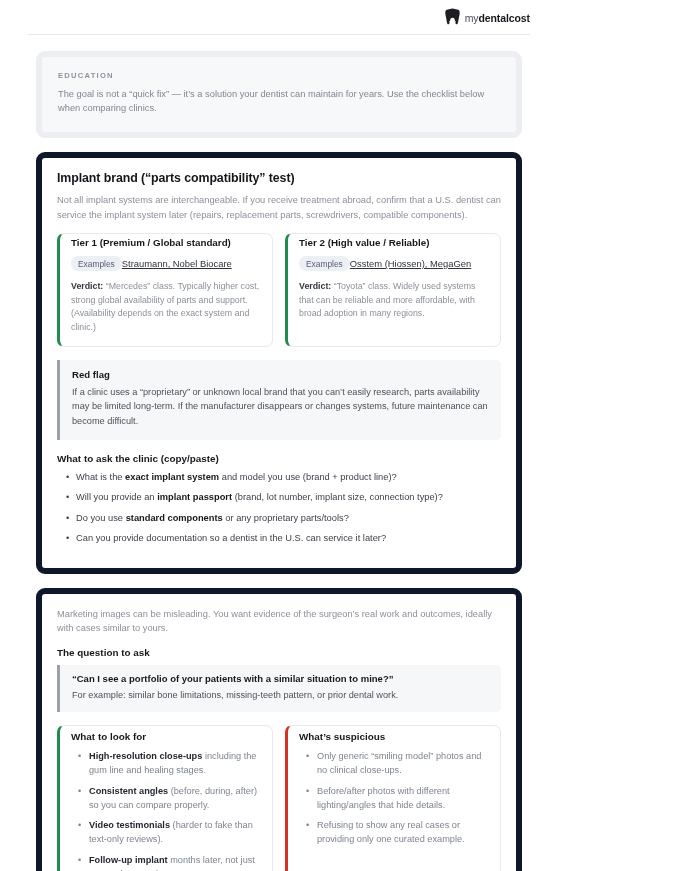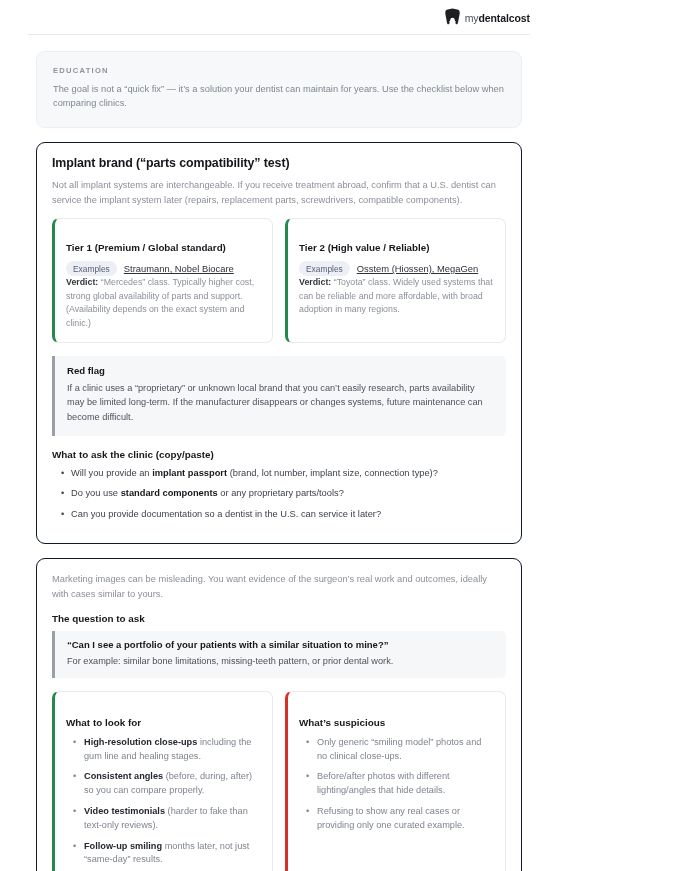--- a/index.html
+++ b/index.html
@@ -47,21 +47,21 @@
   .divider {
     height: 1px;
     background: #e6e8ea;
     margin: 4px 28px 0 28px;
   }
 
   
   .content { padding: 16px 36px 0 36px; }
 
   .panel {
-    border: 1px solid #0f172a;
+    border: 6px solid #0f172a;
     border-radius: 9px;
     background: #ffffff;
     margin-bottom: 14px;
   }
   .panel.edu {
     background: #f7f8fa;
     border-color: #eceef1;
     padding: 14px 16px 16px 16px;
   }
   .panel.sec { padding: 13px 15px 15px 15px; }
@@ -107,37 +107,37 @@
   
   .two-col {
     display: flex;
     gap: 12px;
   }
   .tcard {
     flex: 1 1 0;
     border: 1px solid #e8eaec;
     border-left-width: 3px;
     border-radius: 7px;
-    padding: 23px 11px 11px 11px;
+    padding: 3px 11px 11px 11px;
     background: #fff;
     min-width: 0;
   }
   .tcard.green { border-left-color: #23894e; }
   .tcard.red   { border-left-color: #d93025; }
 
   .tcard-title {
     font-size: 9.8px;
     font-weight: 700;
     color: #16181c;
     margin: 0 0 8px 0;
   }
   .ex-row {
     display: flex;
     align-items: center;
-    gap: 7px;
+    margin-bottom: 9px;
   }
   .badge {
     display: inline-block;
     background: #edeff6;
     color: #5a6070;
     font-size: 8.4px;
     padding: 2.5px 7px;
     border-radius: 9px;
     white-space: nowrap;
   }
@@ -302,20 +302,21 @@
         </div>
       </div>
 
       <div class="callout">
         <div class="callout-title">Red flag</div>
         <p class="callout-body">If a clinic uses a “proprietary” or unknown local brand that you can’t easily research, parts availability may be limited long-term. If the manufacturer disappears or changes systems, future maintenance can become difficult.</p>
       </div>
 
       <div class="ask-title">What to ask the clinic (copy/paste)</div>
       <ul class="ask">
+        <li><span>What is the </span><b>exact implant system</b><span> and model you use (brand + product line)?</span></li>
         <li><span>Will you provide an </span><b>implant passport</b><span> (brand, lot number, implant size, connection type)?</span></li>
         <li><span>Do you use </span><b>standard components</b><span> or any proprietary parts/tools?</span></li>
         <li><span>Can you provide documentation so a dentist in the U.S. can service it later?</span><b></b><span></span></li>
       </ul>
     </div>
 
     <div class="panel sec">
       <p class="sec-sub">Marketing images can be misleading. You want evidence of the surgeon’s real work and outcomes, ideally with cases similar to yours.</p>
 
       <div class="ask-title">The question to ask</div>
@@ -325,21 +326,21 @@
         <p class="quote-body">For example: similar bone limitations, missing-teeth pattern, or prior dental work.</p>
       </div>
 
       <div class="two-col">
         <div class="tcard green tall">
           <div class="bcard-title">What to look for</div>
           <ul class="blist">
             <li><b>High-resolution close-ups</b><span> including the gum line and healing stages.</span></li>
             <li><b>Consistent angles</b><span> (before, during, after) so you can compare properly.</span></li>
             <li><b>Video testimonials</b><span> (harder to fake than text-only reviews).</span></li>
-            <li><b>Follow-up smiling</b><span> months later, not just “same-day” results.</span></li>
+            <li><b>Follow-up implant</b><span> months later, not just “same-day” results.</span></li>
           </ul>
         </div>
 
         <div class="tcard red tall">
           <div class="bcard-title">What’s suspicious</div>
           <ul class="blist">
             <li><span>Only generic “smiling model” photos and no clinical close-ups.</span></li>
             <li><span>Before/after photos with different lighting/angles that hide details.</span></li>
             <li><span>Refusing to show any real cases or providing only one curated example.</span></li>
           </ul>

